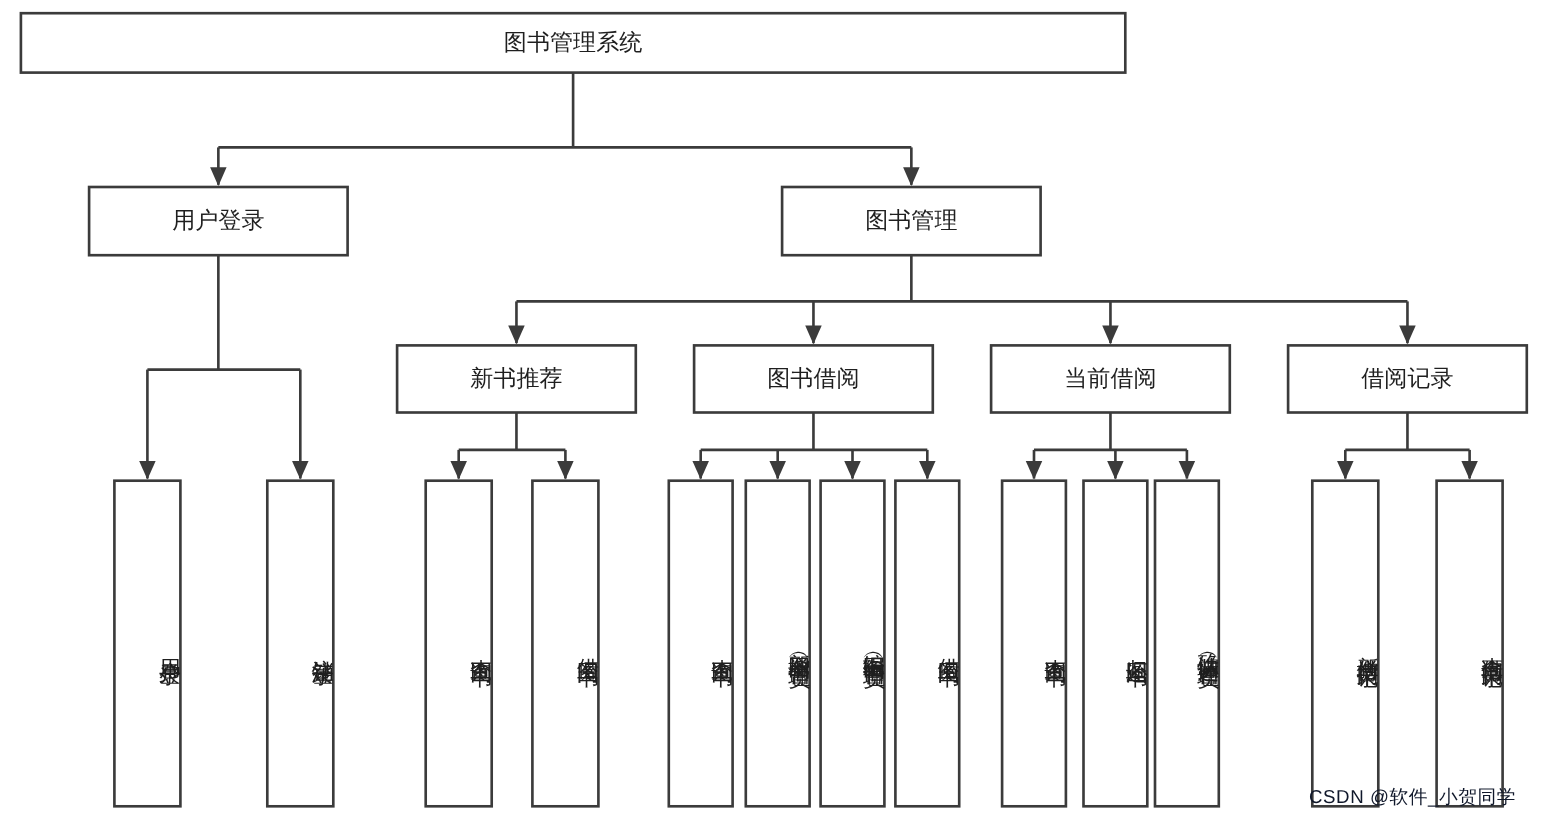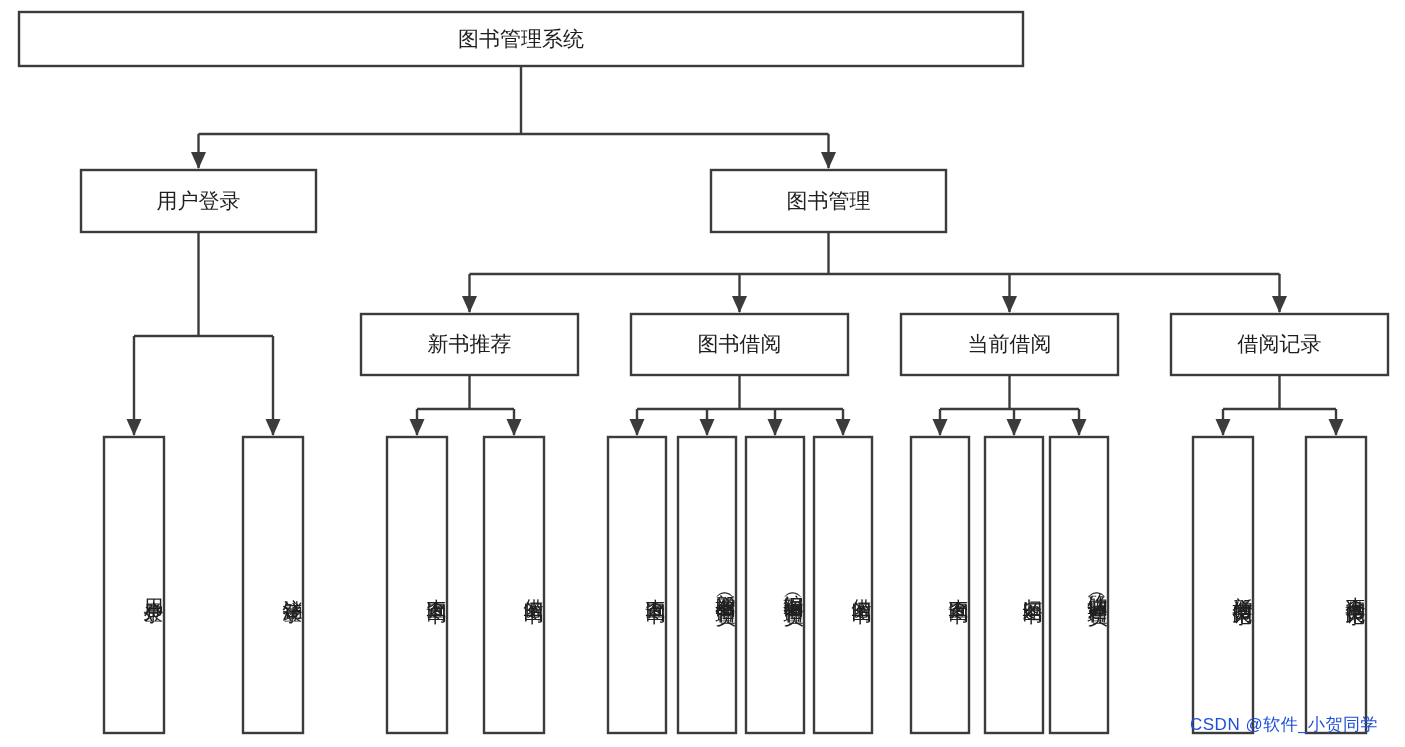--- a/index.html
+++ b/index.html
@@ -64,21 +64,21 @@
     justify-content: center;
     white-space: nowrap;
     pointer-events: none;
   }
   .watermark {
     position: absolute;
     left: 1190px;
     top: 713px;
     font-family: "Liberation Sans", "DejaVu Sans", sans-serif;
     font-size: 17px;
-    color: #1d4ed8;
+    color: #0f172a;
     white-space: nowrap;
     letter-spacing: 0.5px;
   }
 </style>
 </head>
 <body>
 
 <div id="diagram-root">
 
   <svg class="canvas" viewBox="0 0 1405 747">

